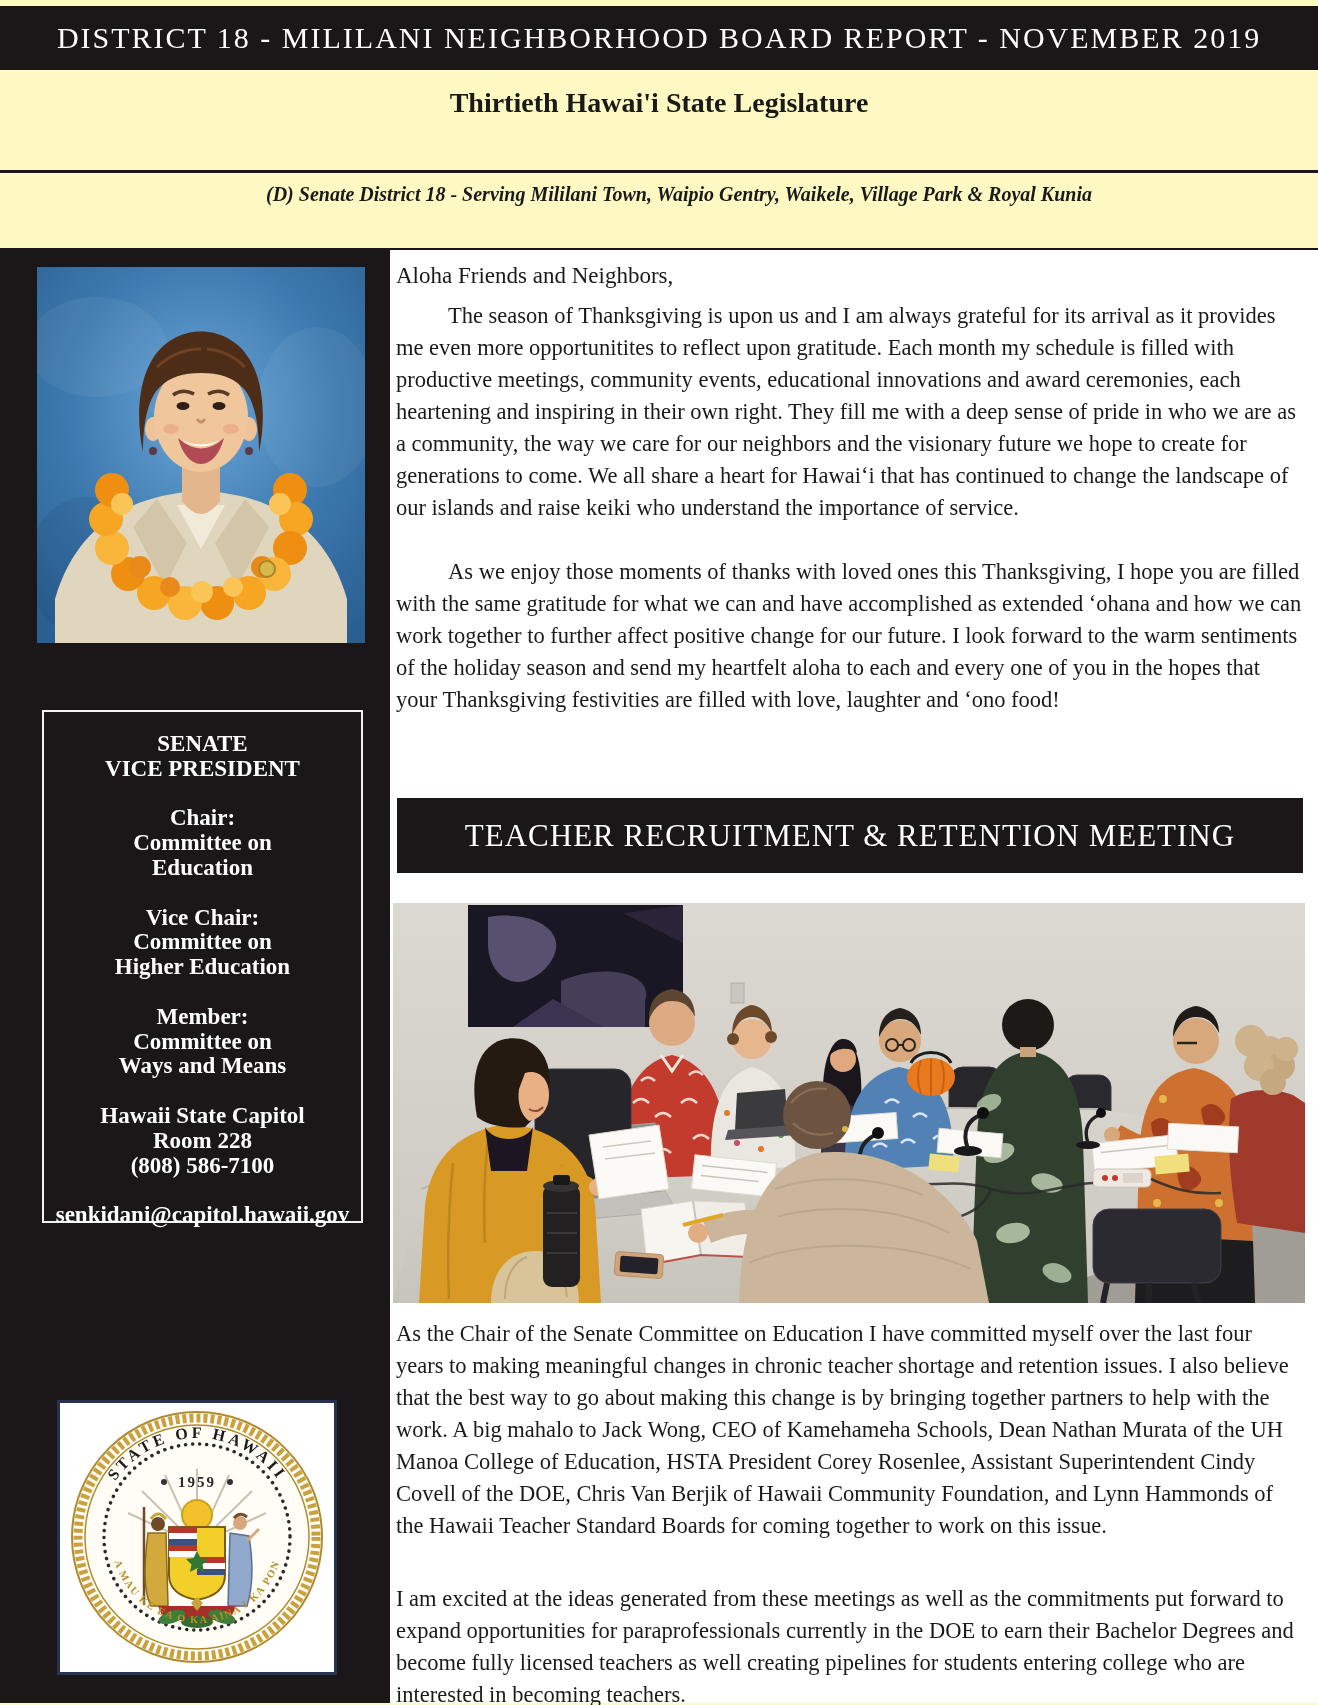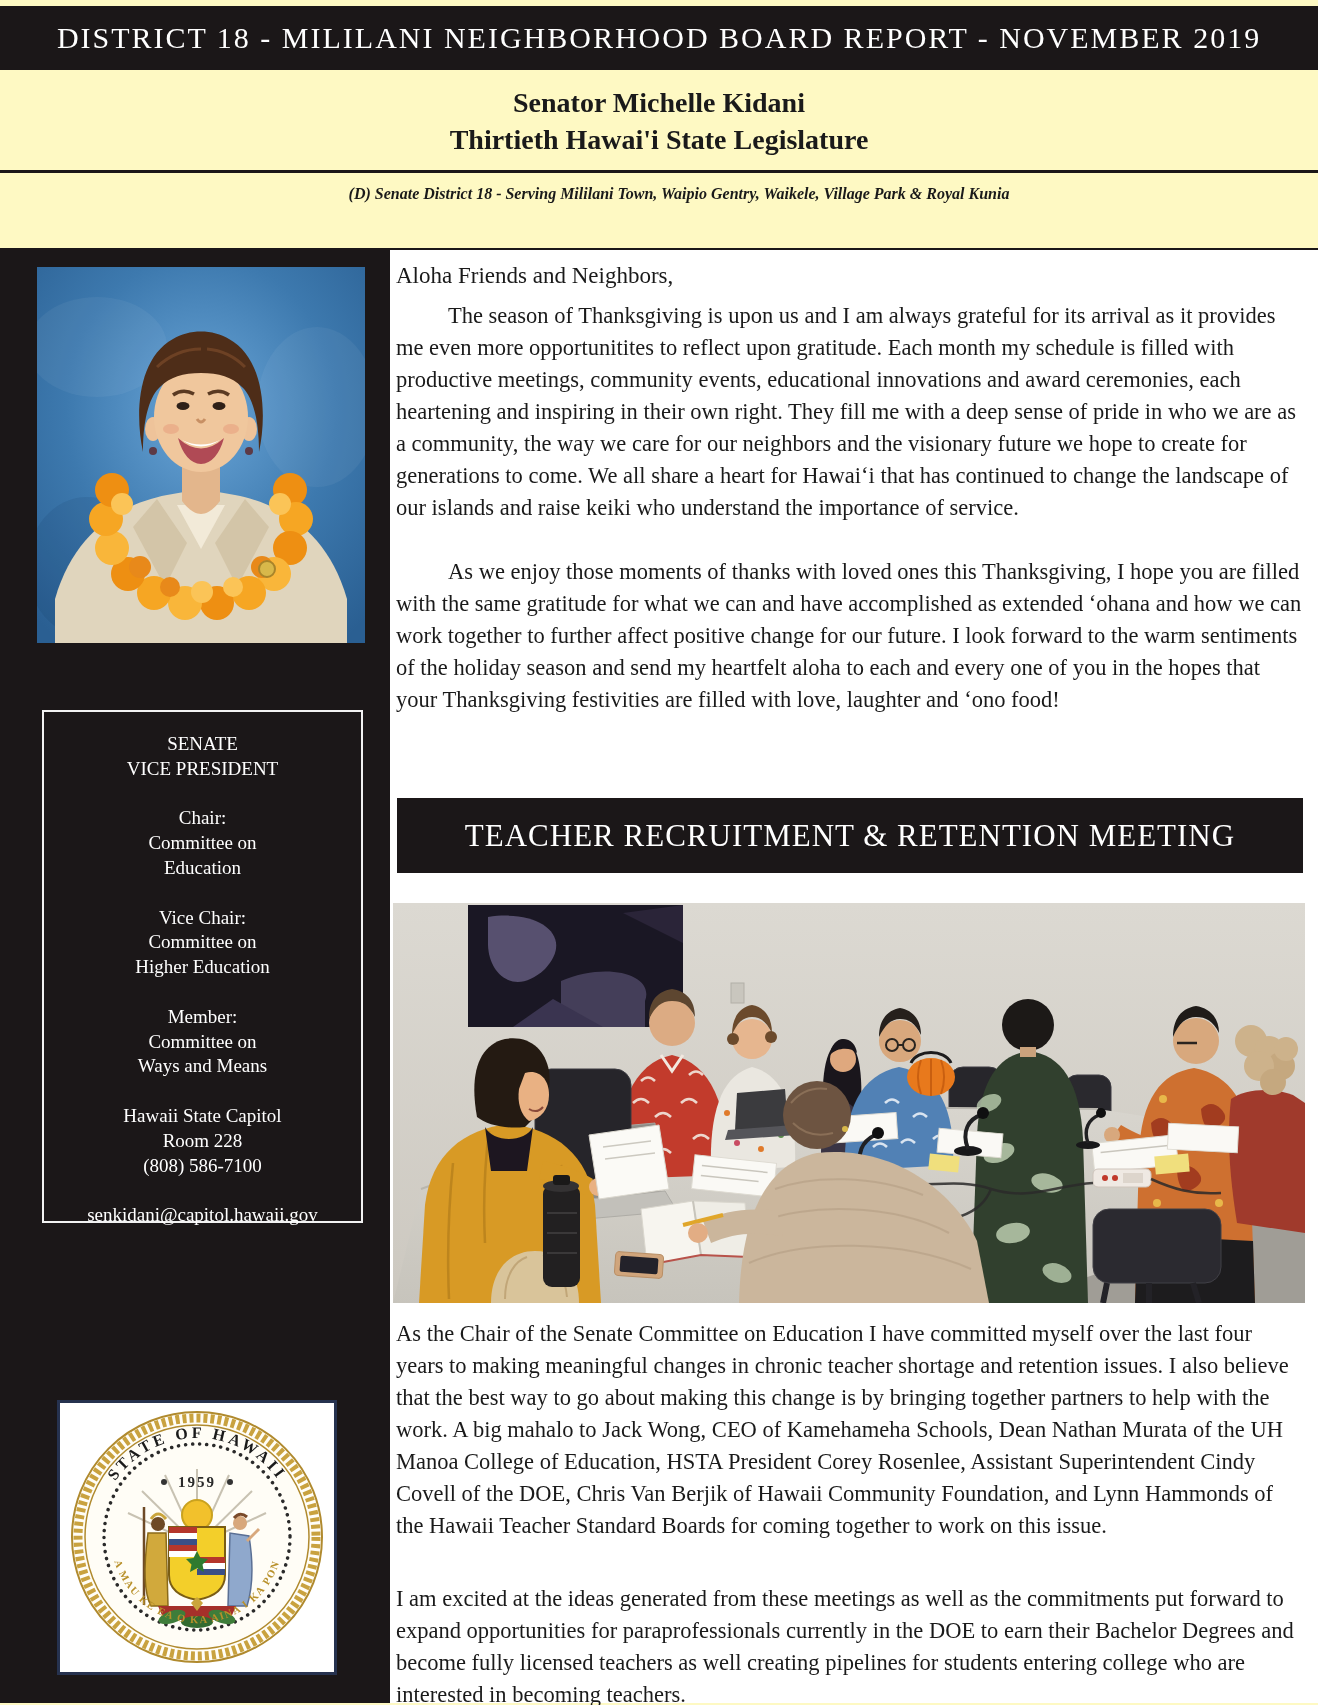--- a/index.html
+++ b/index.html
@@ -10,31 +10,31 @@
   .top-banner {
     margin-top:6px; height:64px; background:#1b1718; color:#ffffff;
     display:flex; align-items:center; justify-content:center;
     font-size:30px; letter-spacing:2px; white-space:nowrap;
   }
   .header-block { height:100px; text-align:center; padding-top:14px; box-sizing:border-box; }
   .header-line { font-weight:bold; font-size:28px; line-height:37px; }
   .rule-a { border-top:3px solid #1b1718; }
   .subheader { height:75px; text-align:center; padding-top:6px; box-sizing:border-box;
                font-style:italic; font-weight:bold; }
-  .subheader-line { font-size:16px; line-height:30px; white-space:nowrap;padding-left:40px; }
+  .subheader-line { font-size:20px; line-height:30px; white-space:nowrap;padding-left:40px; }
   .content-row { display:flex; border-top:2px solid #1b1718; height:1453px; }
   .sidebar { width:390px; background:#1b1718; position:relative; flex:none; }
   .main { width:928px; position:relative; flex:none; background:#ffffff; }
 
   .portrait-frame { position:absolute; left:37px; top:17px; width:328px; height:376px; }
   .info-box {
     position:absolute; left:42px; top:460px; width:321px; height:513px; box-sizing:border-box;
     border:2px solid #f2f2f2; color:#ffffff; text-align:center; padding-top:20px;
   }
-  .info-line { min-height:24.8px; line-height:24.8px; font-size:19px; white-space:nowrap; }
+  .info-line { min-height:24.8px; line-height:24.8px; font-size:23px; white-space:nowrap;font-weight:bold; }
   .seal-card {
     position:absolute; left:57px; top:1150px; width:280px; height:275px; box-sizing:border-box;
     background:#ffffff; border:3px solid #26324f;
   }
 
   .salutation { position:absolute; left:6px; top:13px; font-size:23px;text-align:center; }
   .para { position:absolute; left:6px; width:908px; font-size:22.5px; line-height:32px; }
   .para.indent { text-indent:52px; }
   .p1 { top:50px; }
   .p2 { top:306px; }
@@ -51,21 +51,20 @@
 </head>
 <body>
 
 <div class="page">
 
   <div class="top-banner">
     <span>DISTRICT 18 - MILILANI NEIGHBORHOOD BOARD REPORT - NOVEMBER 2019</span>
   </div>
 
   <div class="header-block">
-    <div class="header-line">Senator Michelle Kidani</div>
     <div class="header-line">Thirtieth Hawai'i State Legislature</div>
   </div>
 
   <div class="rule-a"></div>
 
   <div class="subheader">
     <div class="subheader-line">(D) Senate District 18 - Serving Mililani Town, Waipio Gentry, Waikele, Village Park &amp; Royal Kunia</div>
   </div>
 
   <div class="content-row">

